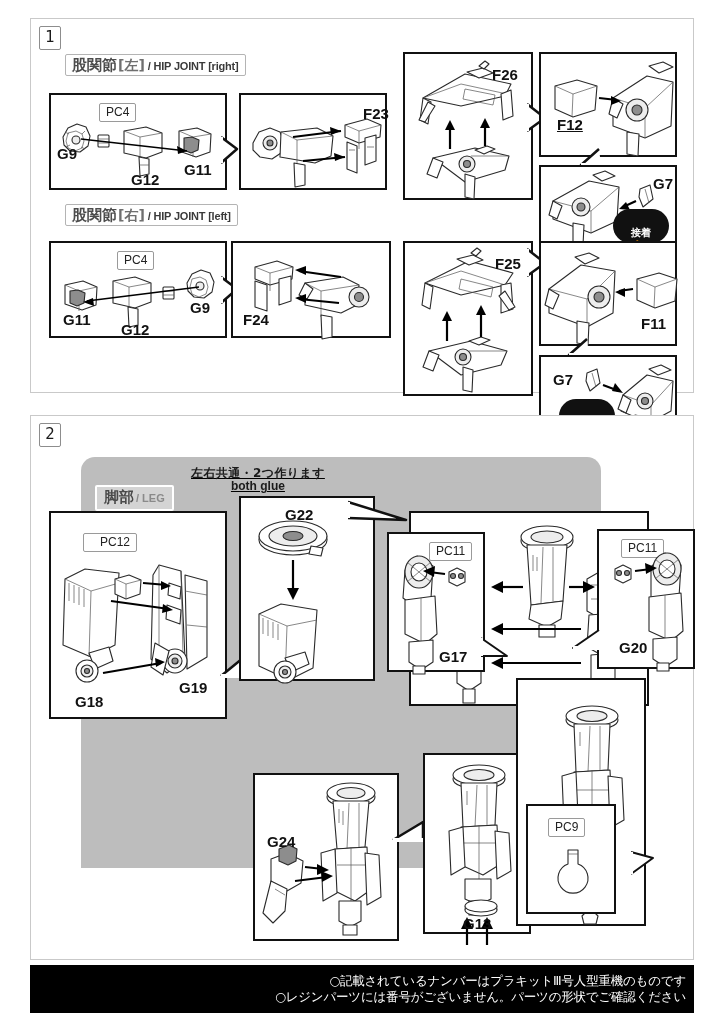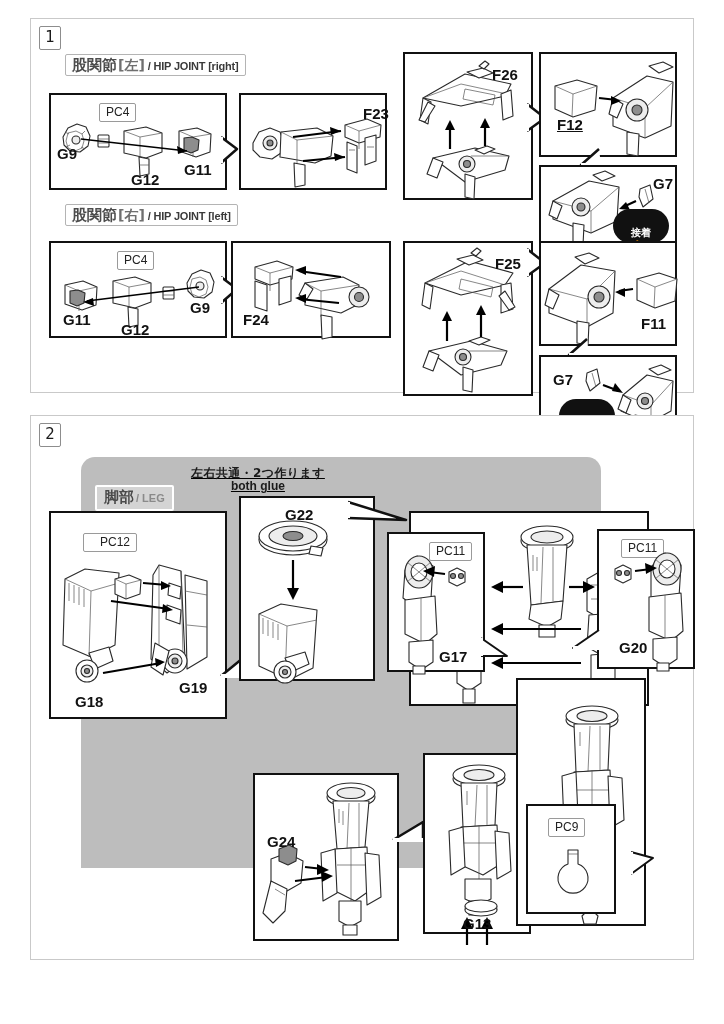--- a/index.html
+++ b/index.html
@@ -732,14 +732,18 @@
         </svg>
       </div>
     </div>
 
     <svg class="art" style="left:600px;top:436px;" width="32" height="26">
       <path d="M0 0 L22 6 L0 22" fill="#fff" stroke="#111" stroke-width="2" stroke-linejoin="round"></path>
       <path d="M0 0 L0 22" stroke="#fff" stroke-width="4"></path>
     </svg>
   </div>
 
+  <div id="footer">
+    <div>○記載されているナンバーはプラキットⅢ号人型重機のものです</div>
+    <div>○レジンパーツには番号がございません。パーツの形状でご確認ください</div>
+  </div>
 
 </div>
 
 </body></html>

